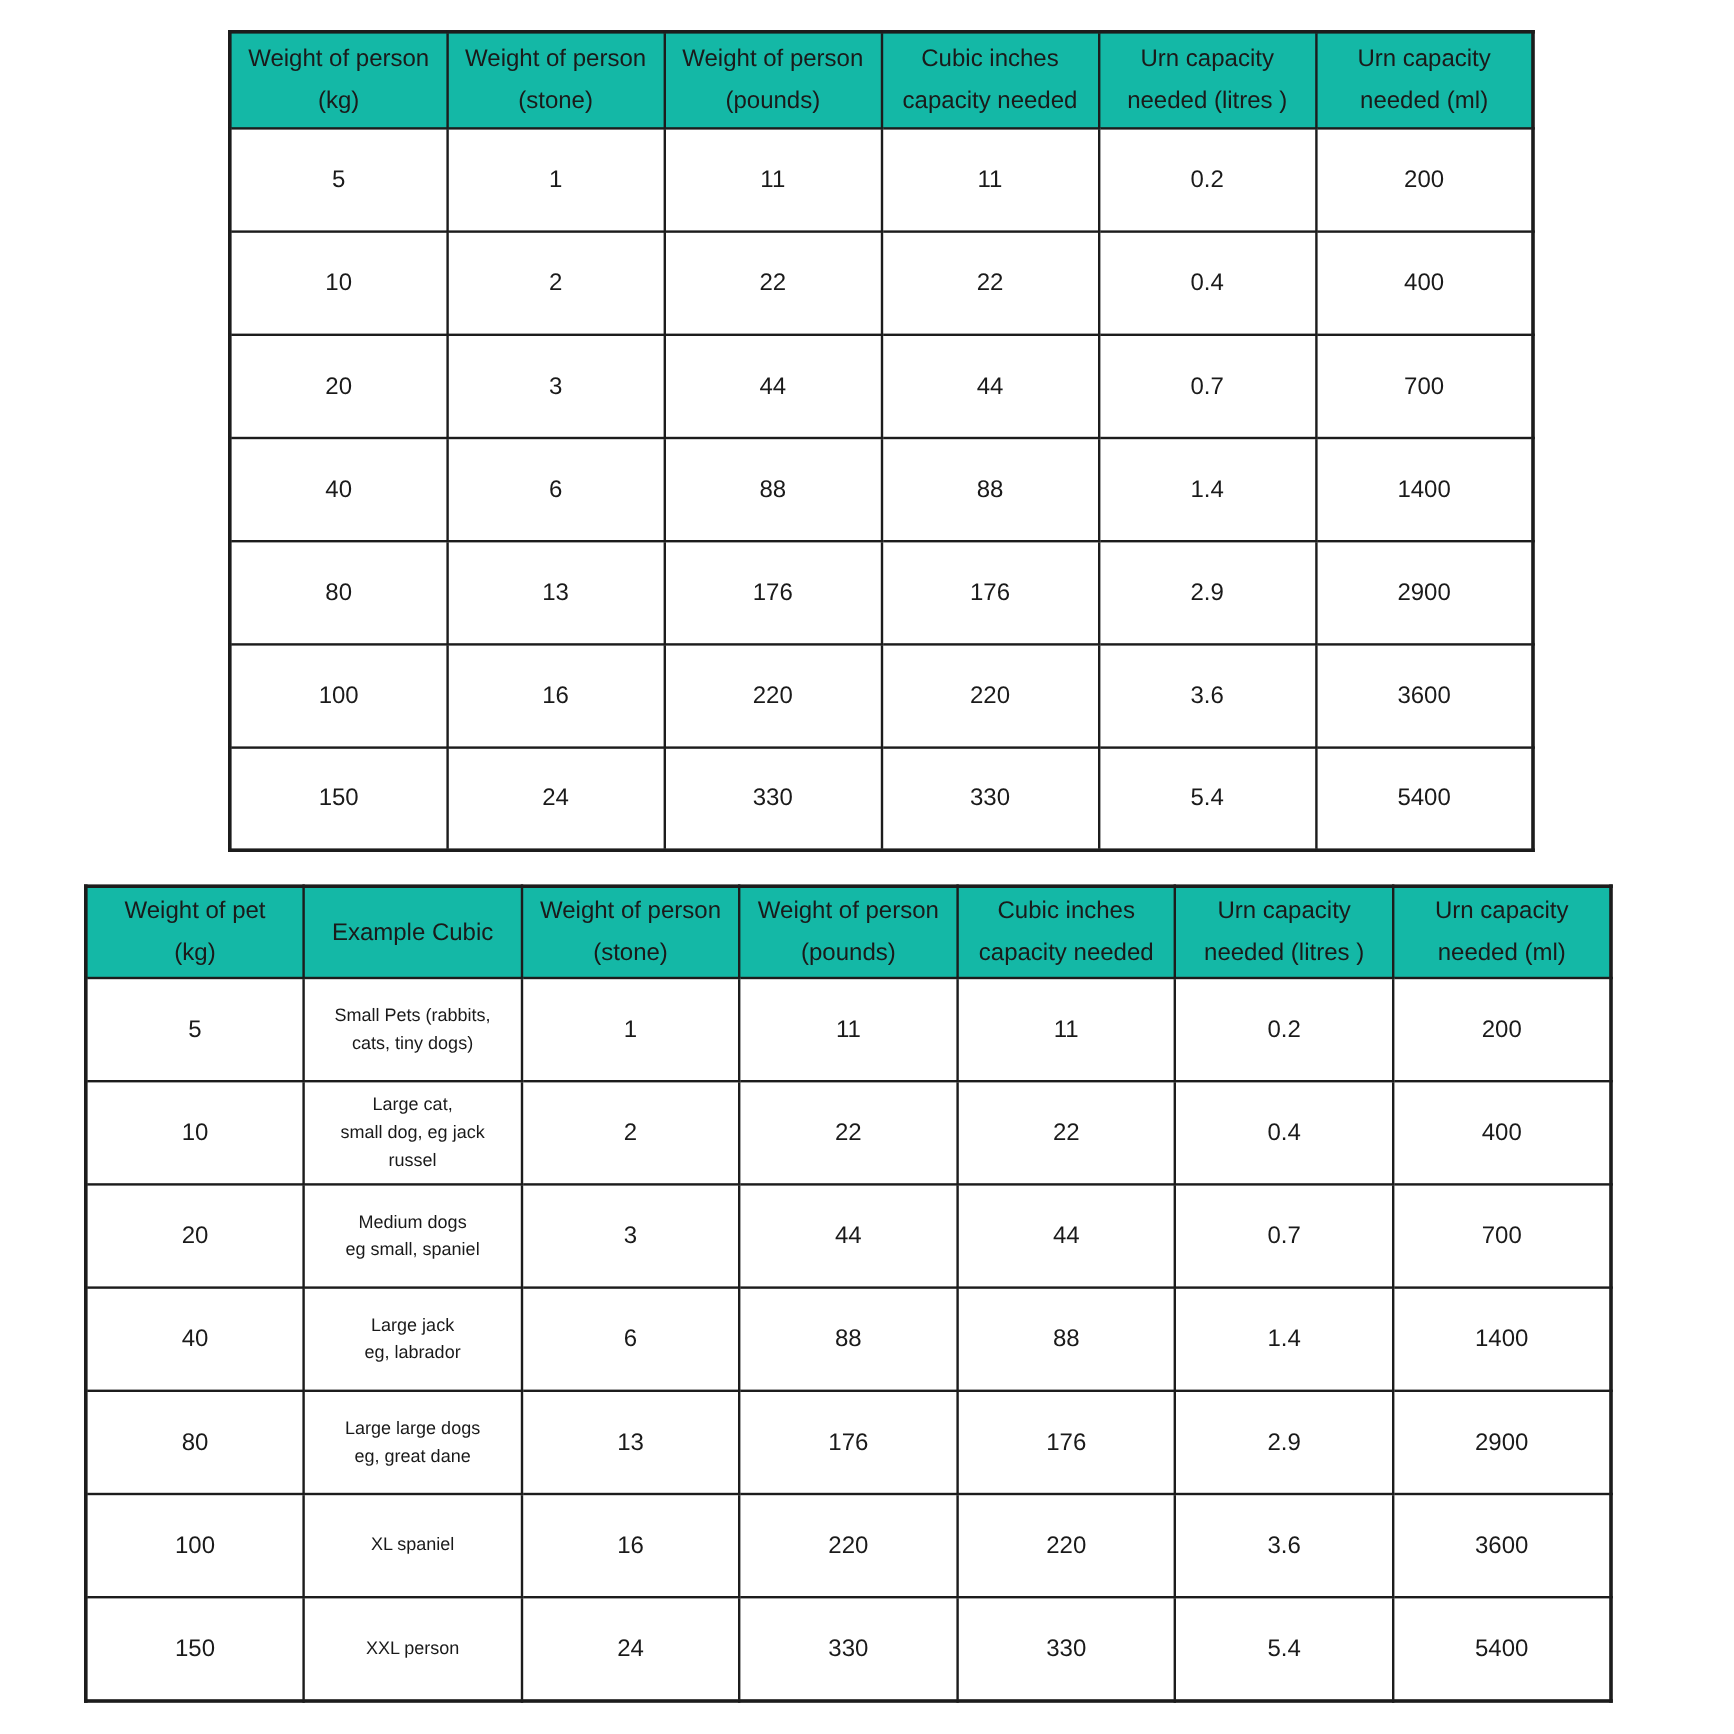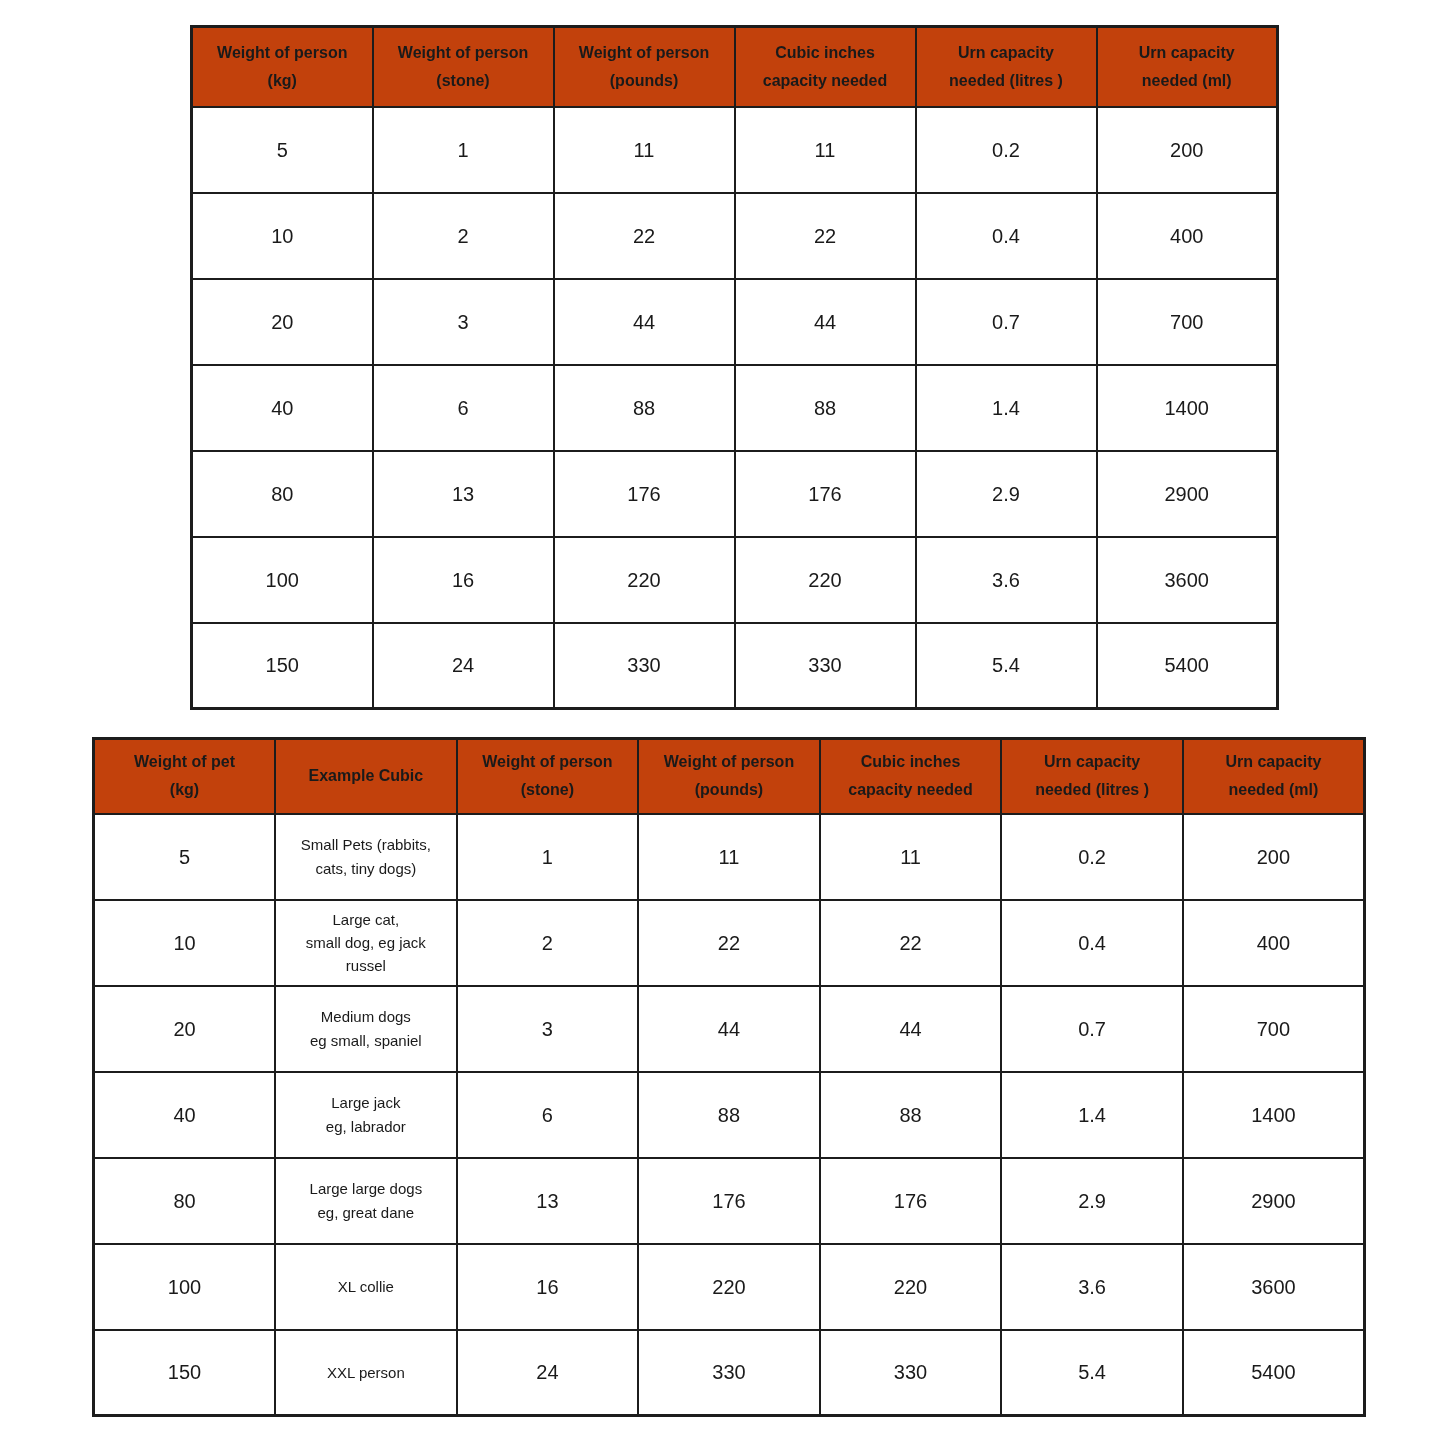--- a/index.html
+++ b/index.html
@@ -17,43 +17,43 @@
   }
   .table-wrap {
     position: absolute;
   }
   #person-table-wrap {
     left: 190px;
     top: 25px;
     width: 1089px;
   }
   #pet-table-wrap {
-    left: 92px;
+    left: 70px;
     top: 737px;
     width: 1274px;
   }
   table.data-table {
     width: 100%;
     border-collapse: collapse;
     table-layout: fixed;
     border: 3px solid #1c1c1c;
   }
   table.data-table th,
   table.data-table td {
     border: 2px solid #1c1c1c;
     text-align: center;
     vertical-align: middle;
     white-space: pre-line;
     padding: 2px 6px;
     box-sizing: border-box;
   }
   table.data-table th {
-    background: #c2410c;
-    font-weight: 700;
-    font-size: 16px;
+    background: #14b8a6;
+    font-weight: 400;
+    font-size: 20px;
     line-height: 1.75;
     height: 80px;
     font-stretch: condensed;
   }
   table.data-table td {
     background: #ffffff;
     font-weight: 400;
     font-size: 20px;
     height: 86px;
     line-height: 1.4;
@@ -216,21 +216,21 @@
           <td class="animal-cell">Large large dogs
 eg, great dane</td>
           <td>13</td>
           <td>176</td>
           <td>176</td>
           <td>2.9</td>
           <td>2900</td>
         </tr>
         <tr>
           <td>100</td>
-          <td class="animal-cell">XL collie</td>
+          <td class="animal-cell">XL spaniel</td>
           <td>16</td>
           <td>220</td>
           <td>220</td>
           <td>3.6</td>
           <td>3600</td>
         </tr>
         <tr>
           <td>150</td>
           <td class="animal-cell">XXL person</td>
           <td>24</td>

